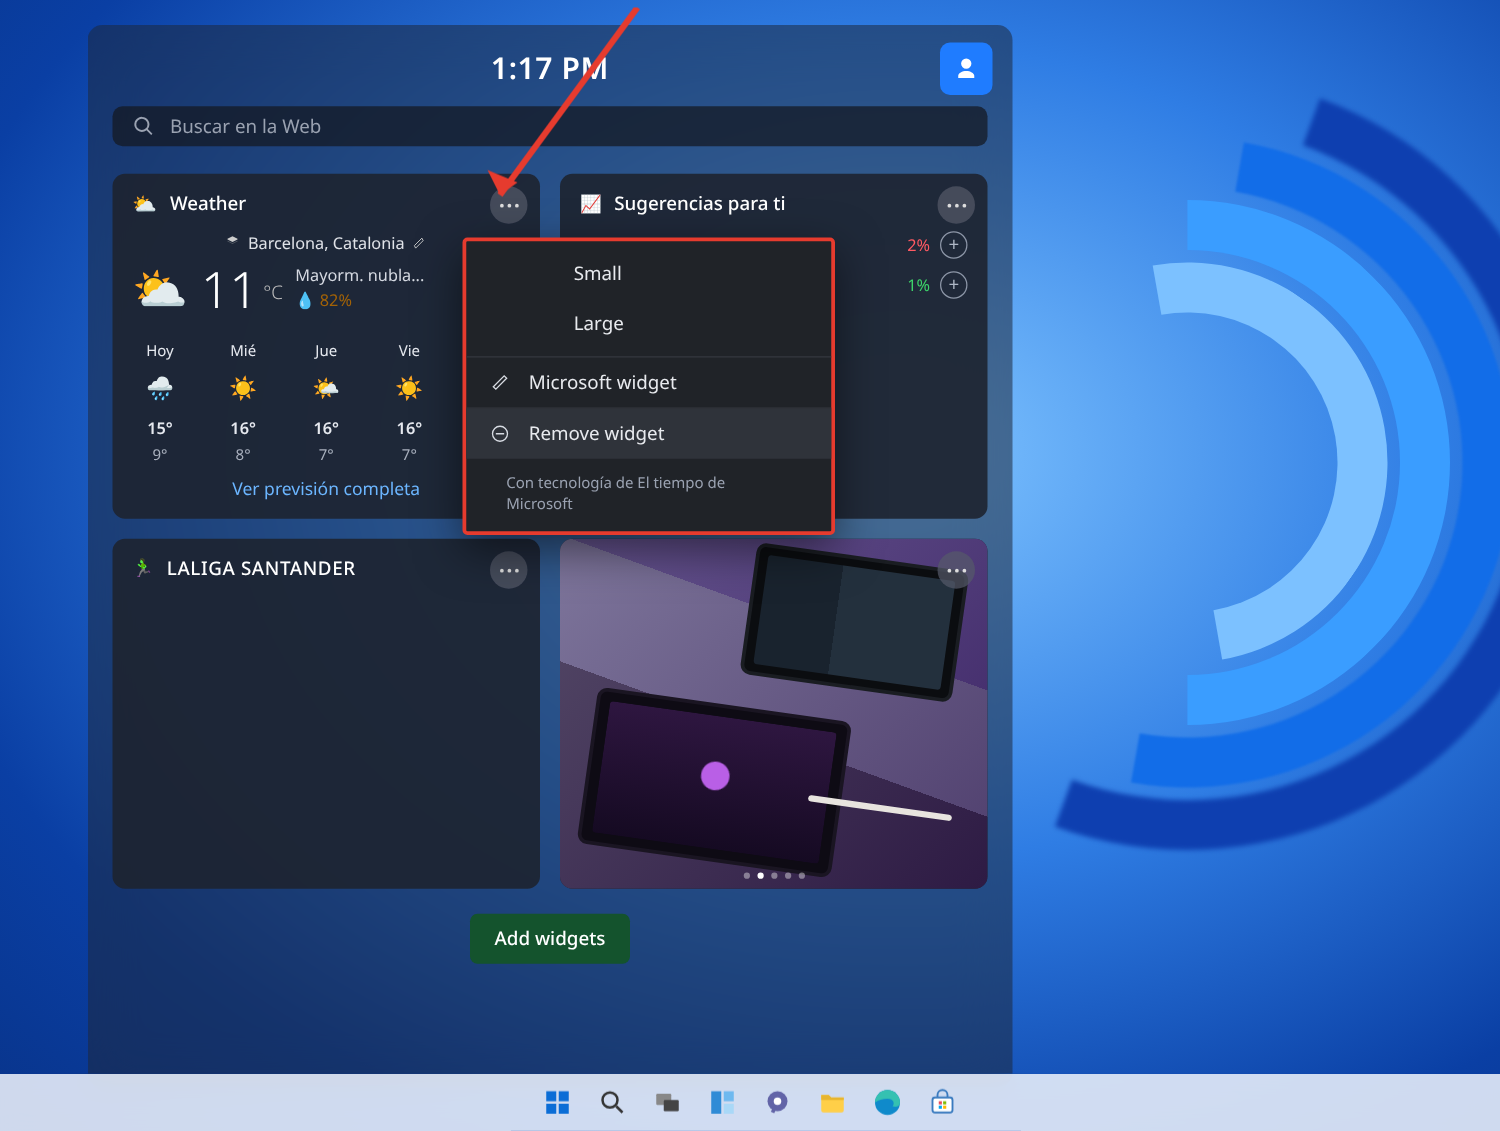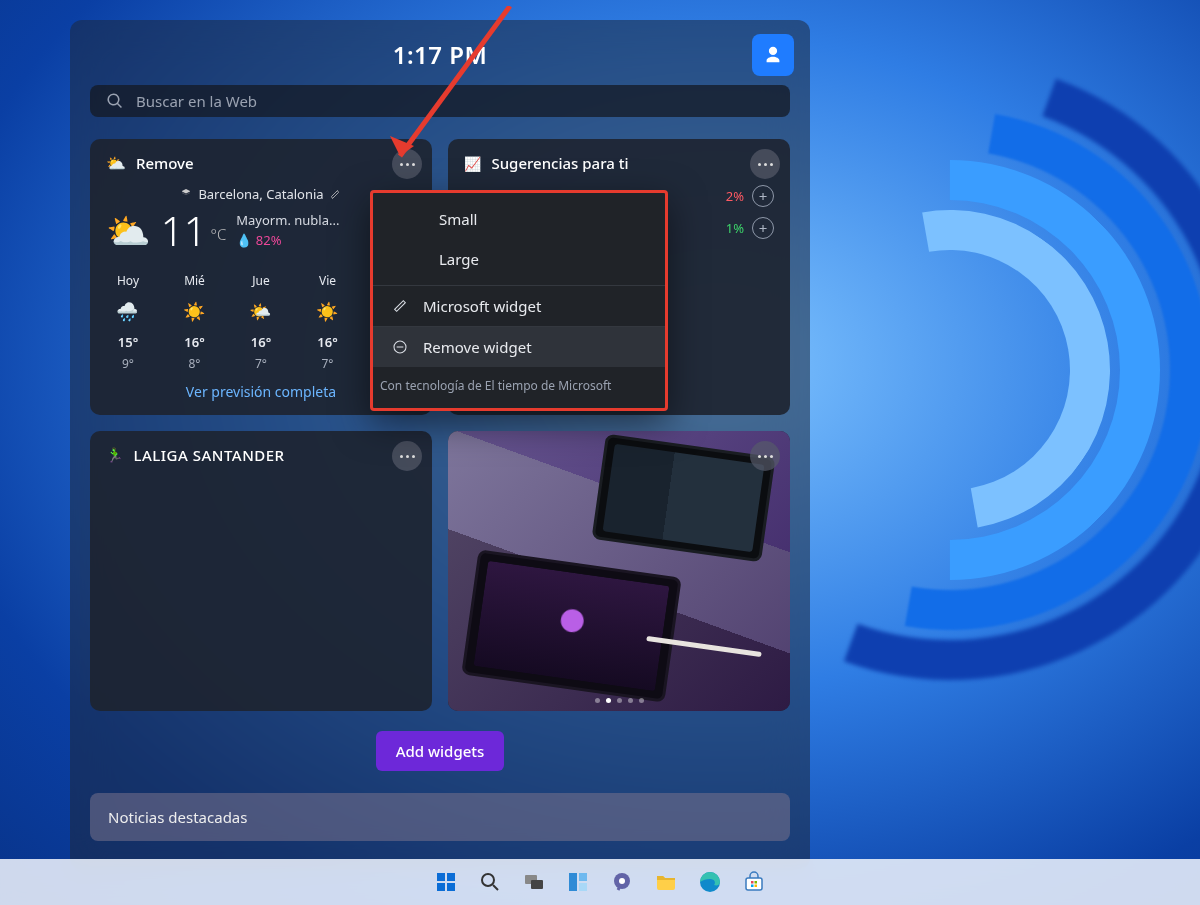--- a/index.html
+++ b/index.html
@@ -56,21 +56,21 @@
     display: flex; align-items: center; justify-content: center; cursor: pointer;
   }
   .card-more span { width: 3px; height: 3px; background: #ddd; border-radius: 50%; margin: 0 1.5px; }
 
   .weather-loc { text-align: center; font-size: 13px; color: #e0e3e8; display:flex; align-items:center; justify-content:center; gap:6px;}
   .weather-loc svg { width: 12px; height: 12px; fill: #ccc; }
   .weather-now { display: flex; align-items: center; gap: 10px; margin-bottom: 14px;}
   .weather-now .temp { font-size: 40px; font-weight: 300; display:flex; align-items:center;}
   .weather-now .deg { font-size: 15px; margin-top: 6px; margin-left:4px; color:#bbb;}
   .weather-now .cond { font-size: 13px; color:#d6dae2; line-height:1.5;}
-  .weather-now .cond .hum { color:#ec4899;}
+  .weather-now .cond .hum { color:#a16207;}
   .icon-emoji { font-size: 36px; line-height:1; }
 
   .forecast-row { display: flex; justify-content: space-between; text-align: center; margin-bottom: 10px; align-items: center;}
   .fday { width: 44px; font-size: 12px; color:#e6e9ef;}
   .fday .femo { font-size: 18px; margin: 10px 0;}
   .fday .hi { font-size: 13px; font-weight:600; margin-bottom:4px;}
   .fday .lo { font-size: 12px; color:#a9b0bd;}
 
   .see-full { text-align: center; color: #6cb6ff; font-size: 14px; margin-top: 2px;}
 
@@ -98,46 +98,46 @@
   .photos .dots i.active{background:#fff;}
 
   .sugg-row { display:flex; align-items:center; justify-content:flex-end; gap:8px; font-size:13px; margin:10px 0;}
   .sugg-row .pct { }
   .sugg-row .pct.up{color:#3dd46a;}
   .sugg-row .pct.down{color:#ff5a63;}
   .sugg-row .plus { width:22px;height:22px;border:1.5px solid #8e97a8;border-radius:50%;display:flex;align-items:center;justify-content:center;color:#aeb6c5;font-size:15px;}
 
   .add-widgets {
     margin: 20px auto 22px; display:block; width: fit-content;
-    background:#6d28d9; color:#fff; border:none; border-radius:6px;
+    background:#14532d; color:#fff; border:none; border-radius:6px;
     padding: 10px 20px; font-size: 15px; font-weight:500; cursor:pointer;
   }
 
   .news-bar {
     background: rgba(120, 115, 140, 0.55);
     border-radius: 8px; padding: 14px 18px; font-size: 15px; color:#eee;
   }
 
   
   .ctx {
     position: absolute; left: 370px; top: 190px; width: 298px;
     background: #202328; border: 3px solid #e63b2e; border-radius: 4px;
     z-index: 50; color:#e8eaee; box-shadow: 0 12px 36px rgba(0,0,0,0.5);
   }
-  .ctx .sec { padding: 6px 16px;}
+  .ctx .sec { padding: 6px 16px; margin-left: 20px;}
   .ctx .item {
     display:flex; align-items:center; gap:14px; padding: 10px 18px; font-size: 15px;
   }
   .ctx .radio { width:18px; display:flex; justify-content:center;}
   .ctx .radio.on::before{content:"";width:7px;height:7px;border-radius:50%;background:#fff;}
   .ctx .divider{height:1px;background:#34383f;}
   .ctx .remove{background:#2f333a;}
   .ctx .ico{width:18px;display:flex;justify-content:center;}
   .ctx .ico svg{width:16px;height:16px;stroke:#d7dbe2;fill:none;stroke-width:1.6;}
-  .ctx .footer{padding:10px 7px 14px;font-size:12px;color:#9aa2b1;}
+  .ctx .footer{padding:10px 32px 14px;font-size:12px;color:#9aa2b1;}
 
   
   .arrow { position:absolute; left:380px; top:6px; width:170px; height:170px; z-index:60; pointer-events:none;}
   .arrow line { stroke:#e63b2e; stroke-width:5; }
   .arrow polygon { fill:#e63b2e; }
 
   
   .taskbar {
     position:absolute; bottom:0; left:0; right:0; height:46px;
     background: rgba(235,240,250,0.88);
@@ -177,21 +177,21 @@
         <path d="M10 2a8 8 0 1 0 4.9 14.3l5 5 1.4-1.4-5-5A8 8 0 0 0 10 2Zm0 2a6 6 0 1 1-6 6 6 6 0 0 1 6-6Z"></path>
       </svg>
     <input placeholder="Buscar en la Web" style="">
   </div>
 
   <div class="grid">
 
     <div class="card">
       <div class="card-header">
         <span class="icon-emoji" style="font-size:16px">⛅</span>
-        <span>Remove</span>
+        <span>Weather</span>
       </div>
       <div class="card-more">
           <span></span>
           <span></span>
           <span></span>
         </div>
 
       <div class="weather-loc">
         <svg viewBox="0 0 24 24">
             <path d="M12 2 4 6v1l8 4 8-4V6Z"></path>
@@ -301,23 +301,20 @@
           <i></i>
           <i></i>
           <i></i>
       </div>
     </div>
 
   </div>
 
   <button class="add-widgets">Add widgets</button>
 
-  <div class="news-bar">
-    <span>Noticias destacadas</span>
-  </div>
 </div>
 
 <div class="ctx">
   <div class="sec">
     <div class="item">
       <span class="radio"></span>
       <span>Small</span>
     </div>
     <div class="item">
       <span class="radio"></span>

